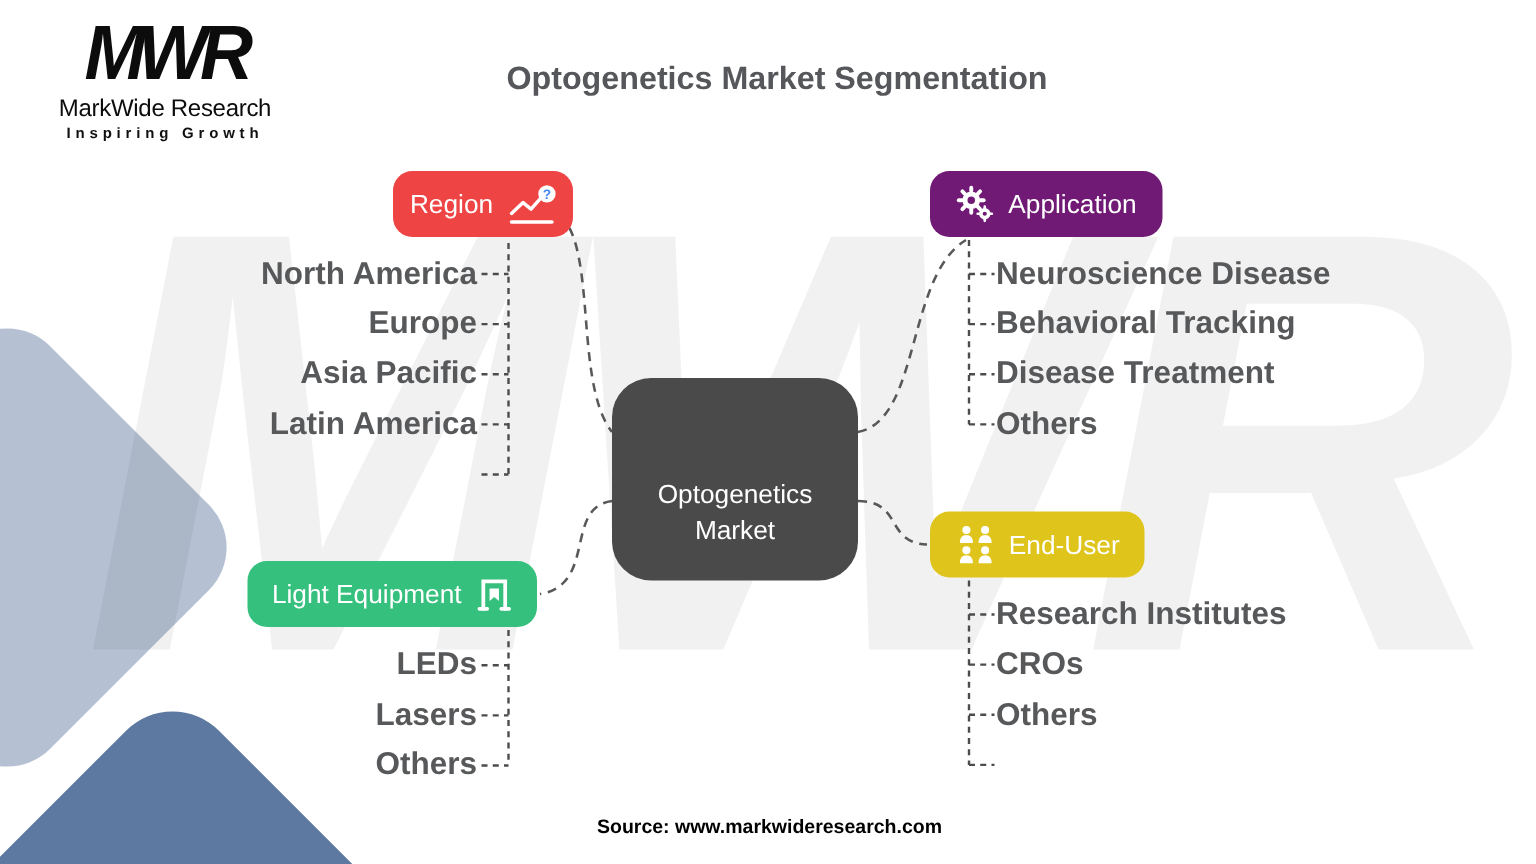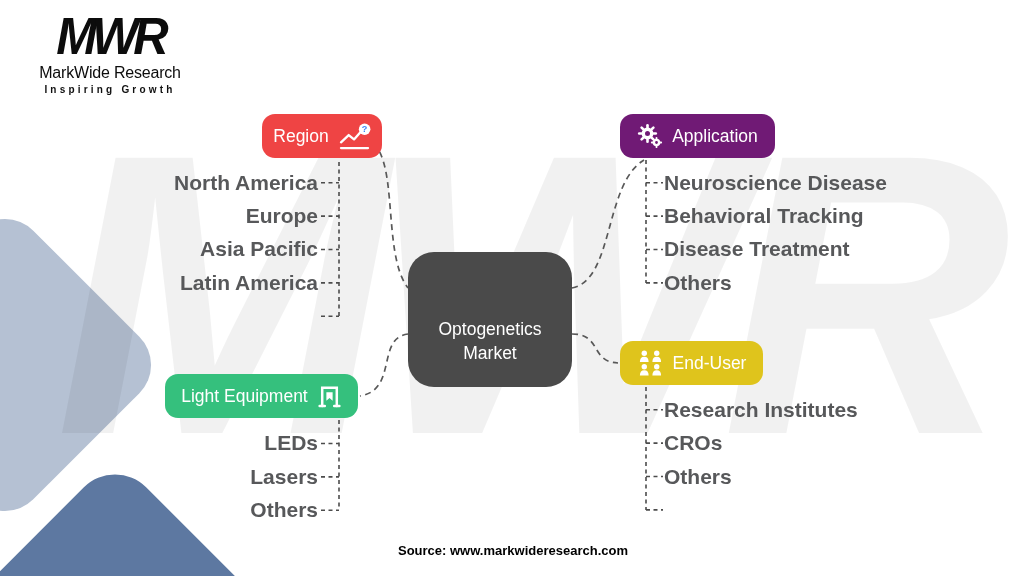--- a/index.html
+++ b/index.html
@@ -66,20 +66,21 @@
   <div class="decor decor-slate"></div>
 
   <div class="watermark">MWR</div>
 
   <div class="logo">
     <div class="logo-mark">MWR</div>
     <div class="logo-name">MarkWide Research</div>
     <div class="logo-tagline">Inspiring Growth</div>
   </div>
 
+  <div class="title">Optogenetics Market Segmentation</div>
 
   <svg class="connectors" width="1024" height="576" viewBox="0 0 1024 576">
     <g fill="none" stroke="#585858" stroke-width="1.7" stroke-dasharray="6 4.5">
       <path d="M364 139 C402 146 380 252 408 288"></path>
       <path d="M408 334 C376 338 398 390 360 396"></path>
       <path d="M572 288 C614 280 604 184 644 160"></path>
       <path d="M572 334 C602 334 590 362 618 363"></path>
     </g>
     <g fill="none" stroke="#4c4c4c" stroke-width="1.6" stroke-dasharray="4 3.5">
       <path d="M339 162 V316"></path>

